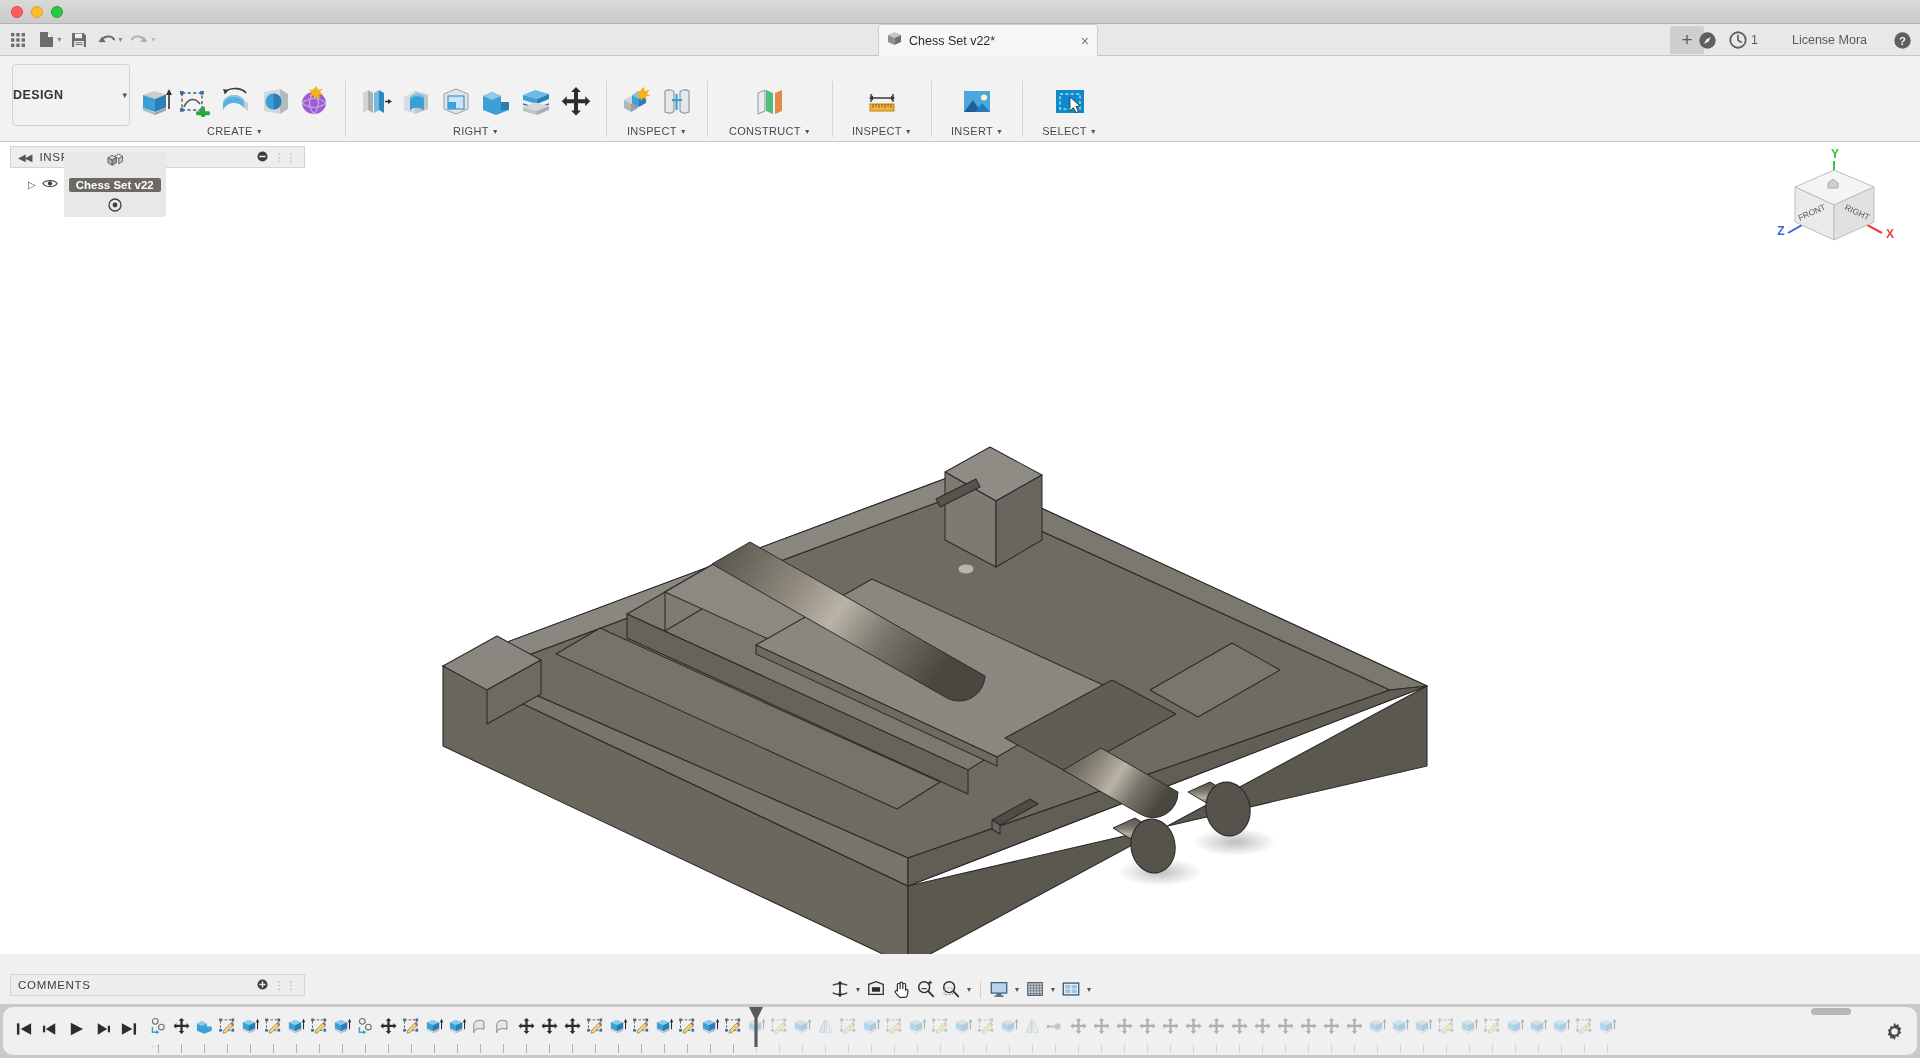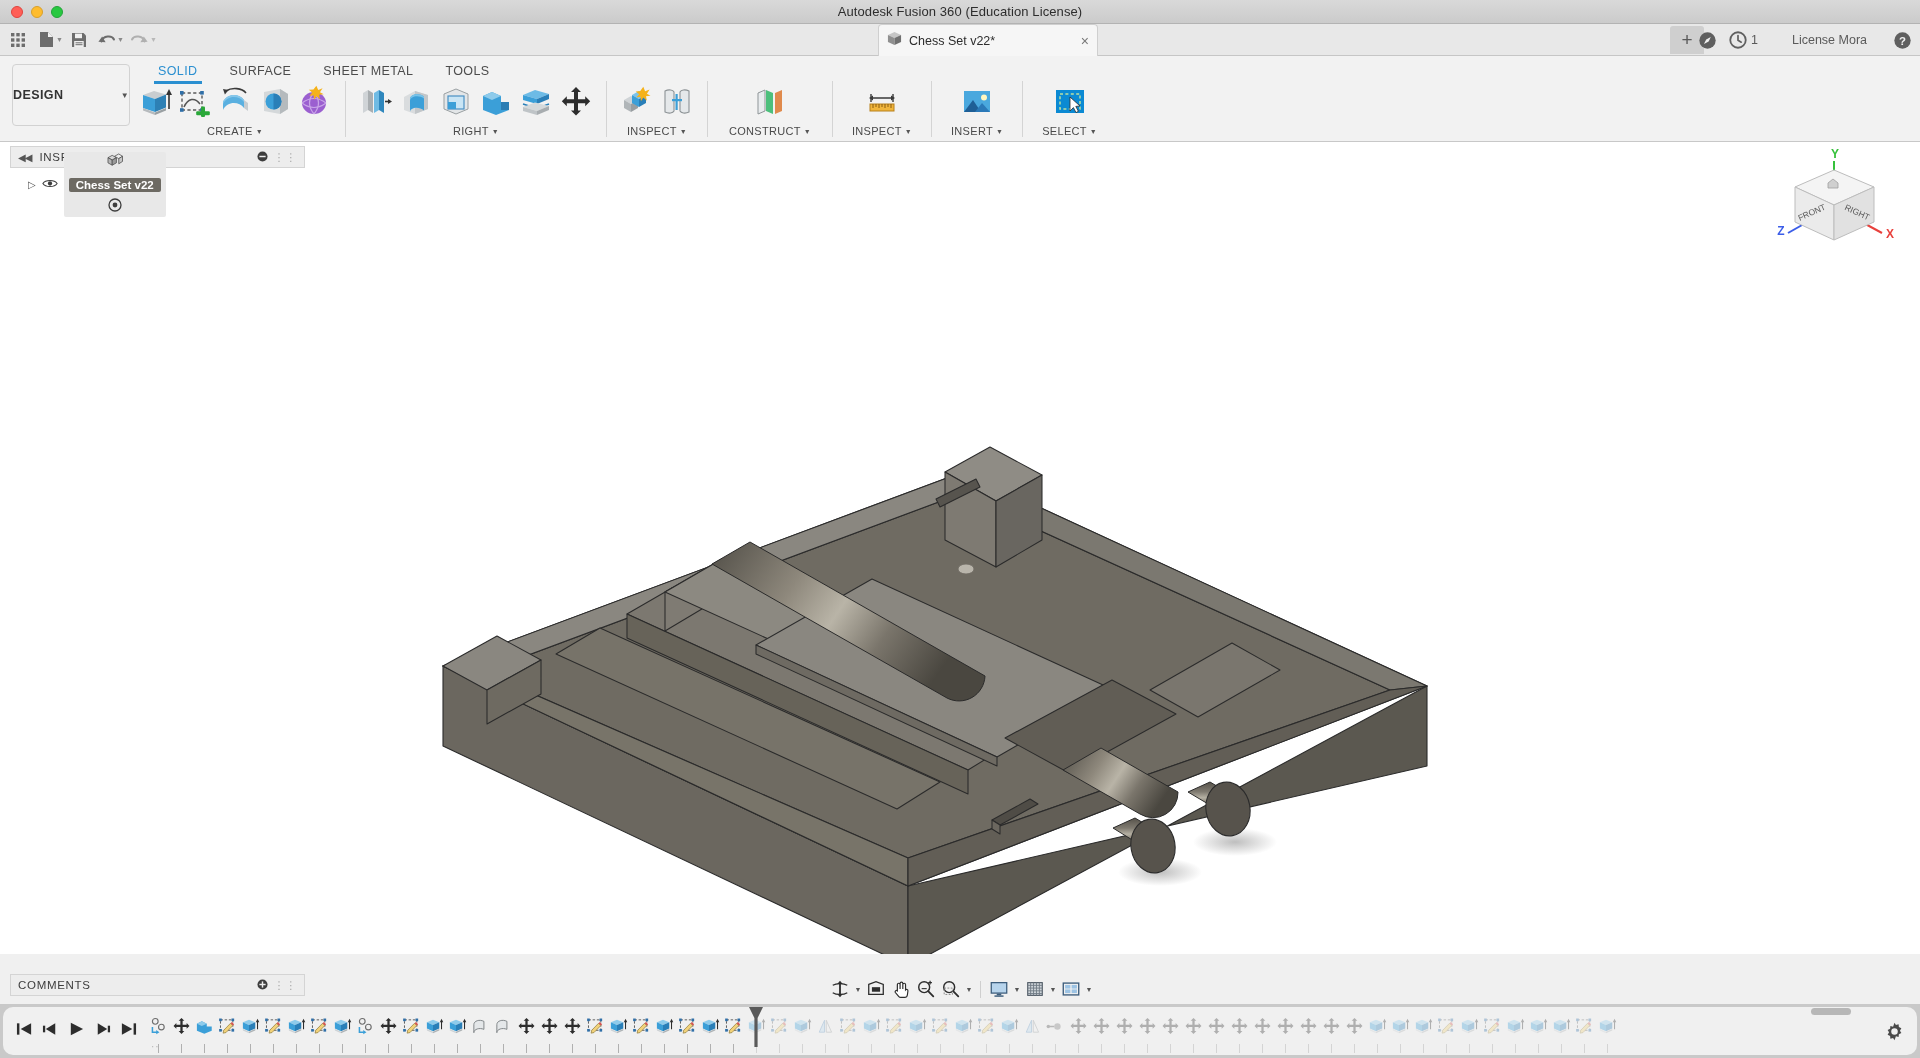--- a/index.html
+++ b/index.html
@@ -182,21 +182,20 @@
 </style>
 </head>
 <body>
 
 <div id="titlebar">
   <div id="traffic">
     <div class="tl red"></div>
     <div class="tl yellow"></div>
     <div class="tl green"></div>
   </div>
-  <div id="app-title">Autodesk Fusion 360 (Education License)</div>
 </div>
 
 <div id="qat">
   <div style="width:4px"></div>
 
   <div class="qat-btn">
     <svg width="16" height="16" viewBox="0 0 16 16">
       <g fill="#6d6d6d">
         <rect x="1" y="1" width="3.4" height="3.4"></rect>
           <rect x="6.3" y="1" width="3.4" height="3.4"></rect>
@@ -283,26 +282,20 @@
   </div>
 </div>
 
 <div id="ribbon">
 
   <div id="design-dd">
     <span>DESIGN</span>
       <span class="c">▼</span>
   </div>
 
-  <div id="wstabs">
-    <div class="wstab active"><span>SOLID</span></div>
-    <div class="wstab"><span>SURFACE</span></div>
-    <div class="wstab"><span>SHEET METAL</span></div>
-    <div class="wstab"><span>TOOLS</span></div>
-  </div>
 
   <div id="panels">
 
     <div class="panel">
       <div class="row">
         <div class="tool">
           <svg width="34" height="34" viewBox="0 0 34 34">
             <path d="M5 10 L16 6 L28 9.5 L17 14 Z" fill="#c9cdd0"></path>
             <path d="M5 10 L17 14 V27 L5 23 Z" fill="#3b9fd8"></path>
             <path d="M28 9.5 L17 14 V27 L28 22.5 Z" fill="#2d80b5"></path>

